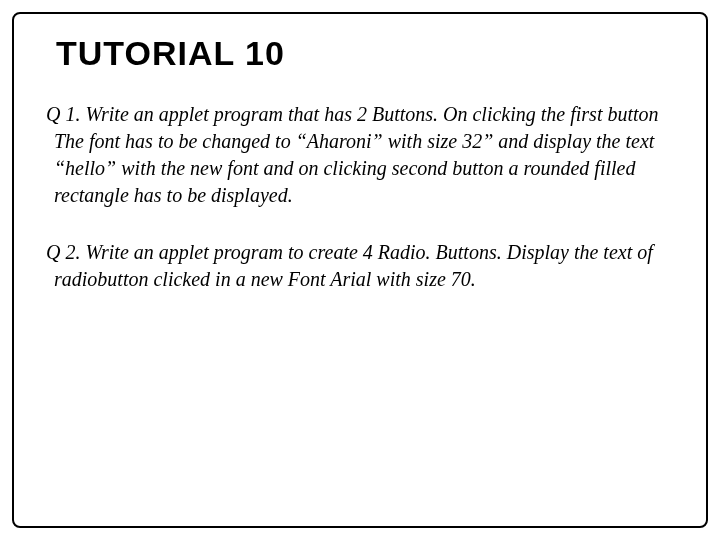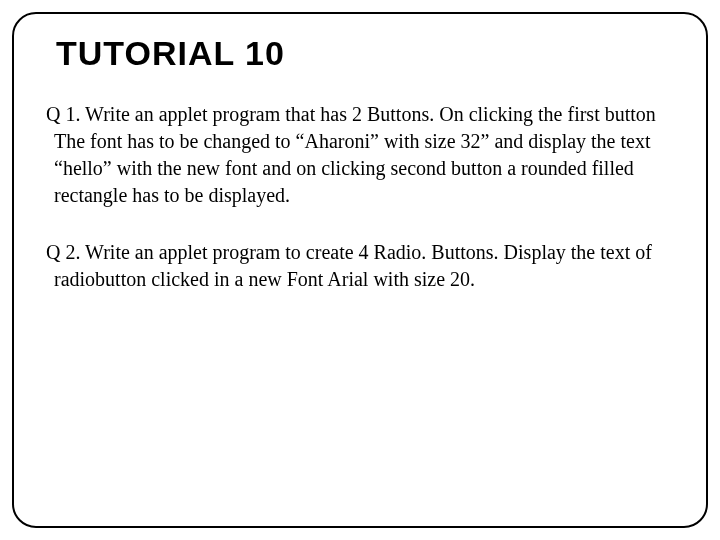--- a/index.html
+++ b/index.html
@@ -11,41 +11,42 @@
       width: 720px;
       height: 540px;
       background: #ffffff;
       padding: 12px;
       font-family: Georgia, 'Times New Roman', serif;
     }
     .slide-frame {
       width: 100%;
       height: 100%;
       border: 2px solid #000000;
-      border-radius: 24px;
+      border-radius: 8px;
       padding: 20px 32px 32px 32px;
     }
     .title {
       font-family: Verdana, Arial, sans-serif;
       font-size: 34px;
       font-weight: 900;
       letter-spacing: 1px;
       color: #000000;
       margin-left: 10px;
       margin-bottom: 28px;
     }
     .question {
       font-size: 20px;
       line-height: 1.35;
       color: #000000;
       margin-bottom: 30px;
       padding-left: 8px;
       text-indent: -8px;
+      font-style: italic;
     }
   </style>
 </head>
 <body>
 
 <div class="slide-frame">
   <h1 class="title">TUTORIAL 10</h1>
   <p class="question">Q 1. Write an applet program that has 2 Buttons. On clicking the first button The font has to be changed to “Aharoni” with size 32” and display the text “hello” with the new font and on clicking second button a rounded filled rectangle has to be displayed.</p>
-  <p class="question">Q 2. Write an applet program to create 4 Radio. Buttons. Display the text of radiobutton clicked in a new Font Arial with size 20.</p>
+  <p class="question">Q 2. Write an applet program to create 4 Radio. Buttons. Display the text of radiobutton clicked in a new Font Arial with size 70.</p>
 </div>
 
 </body></html>

